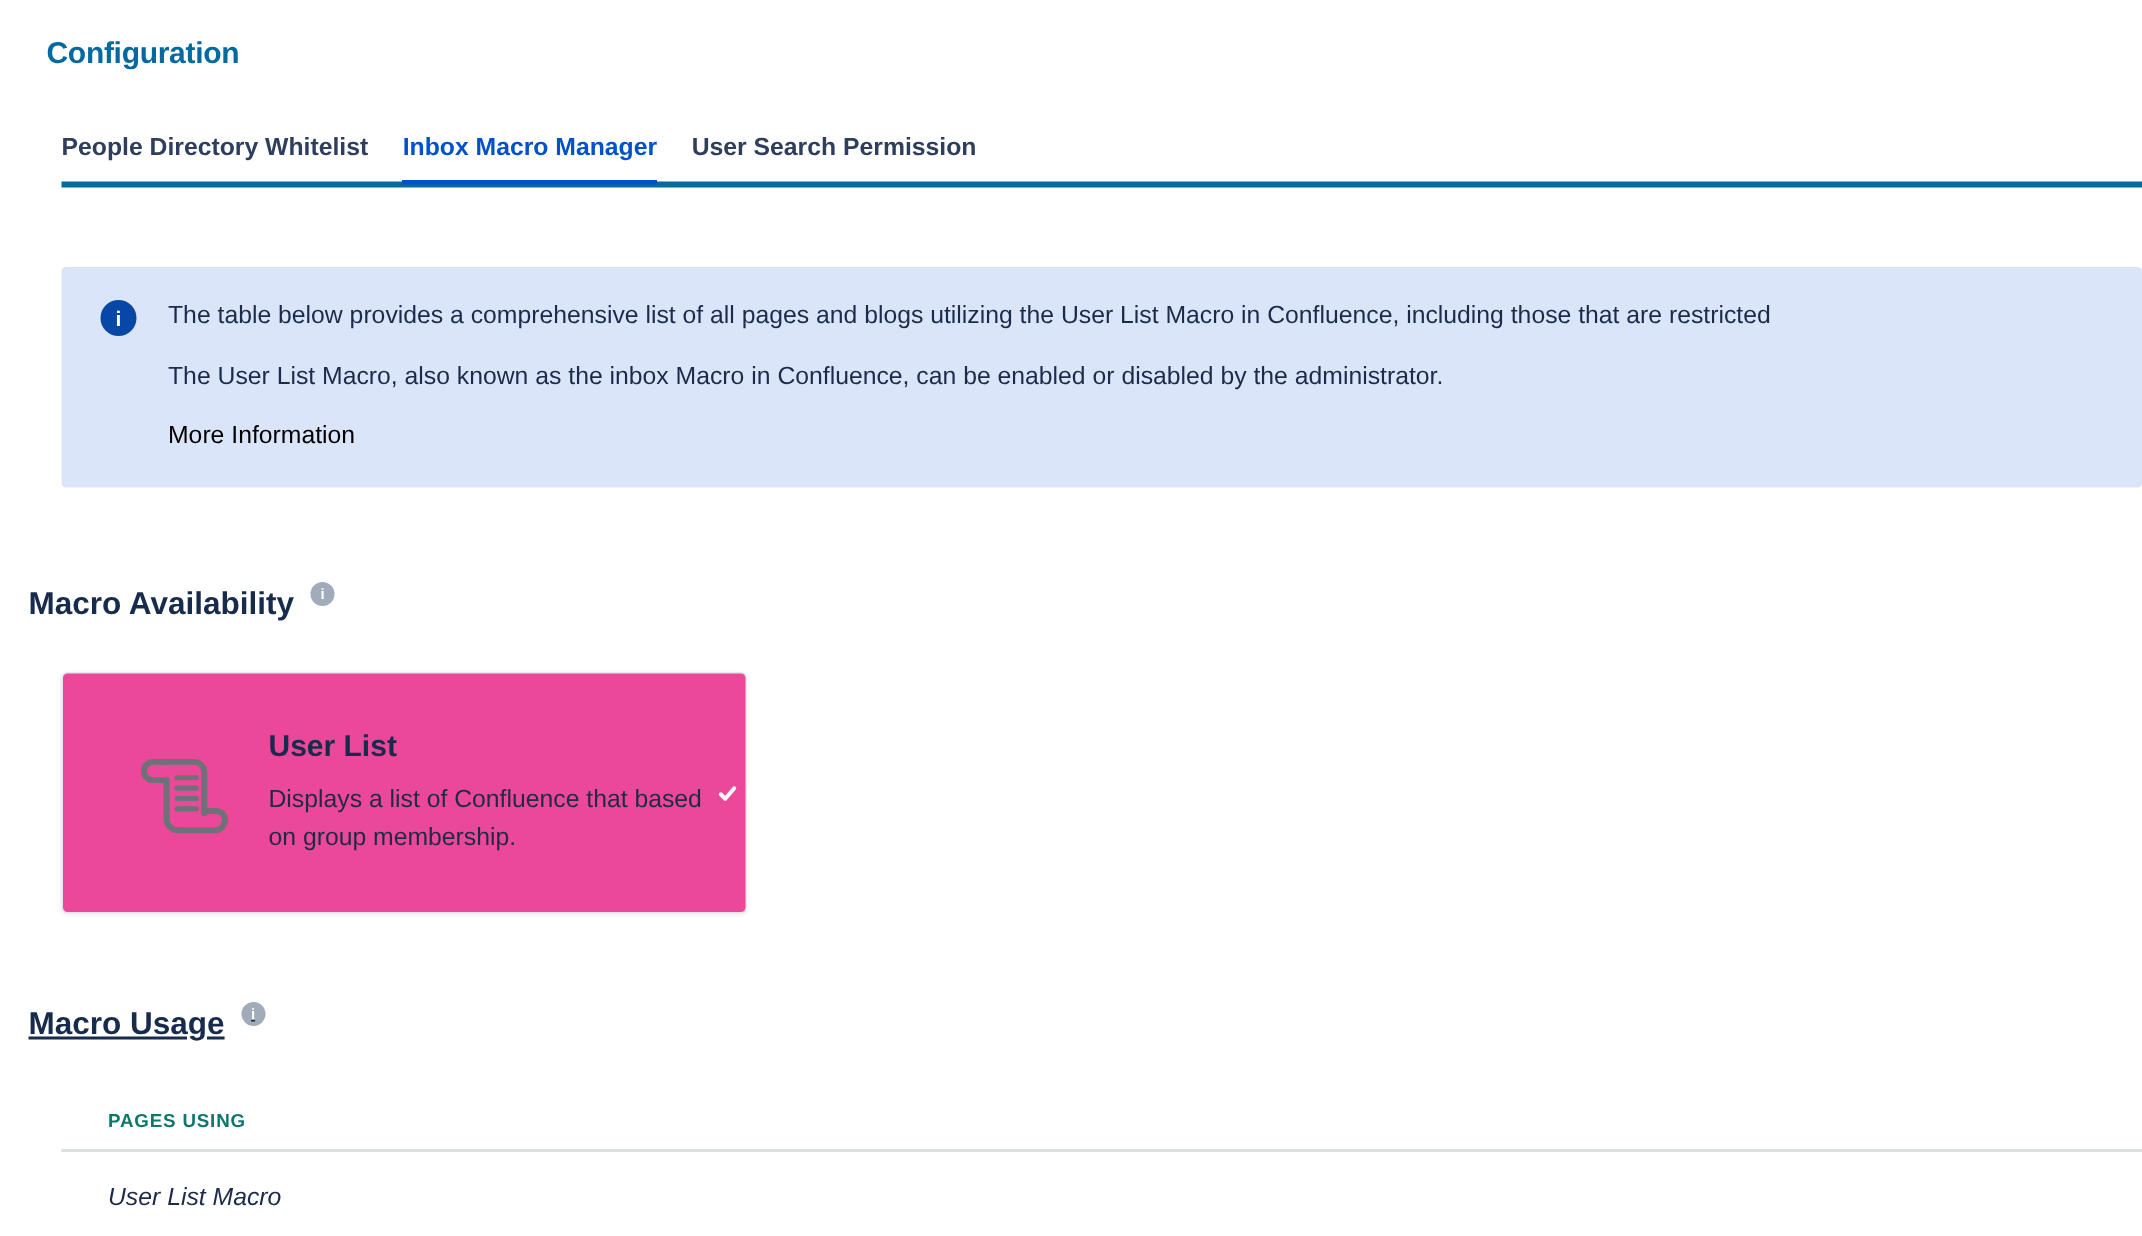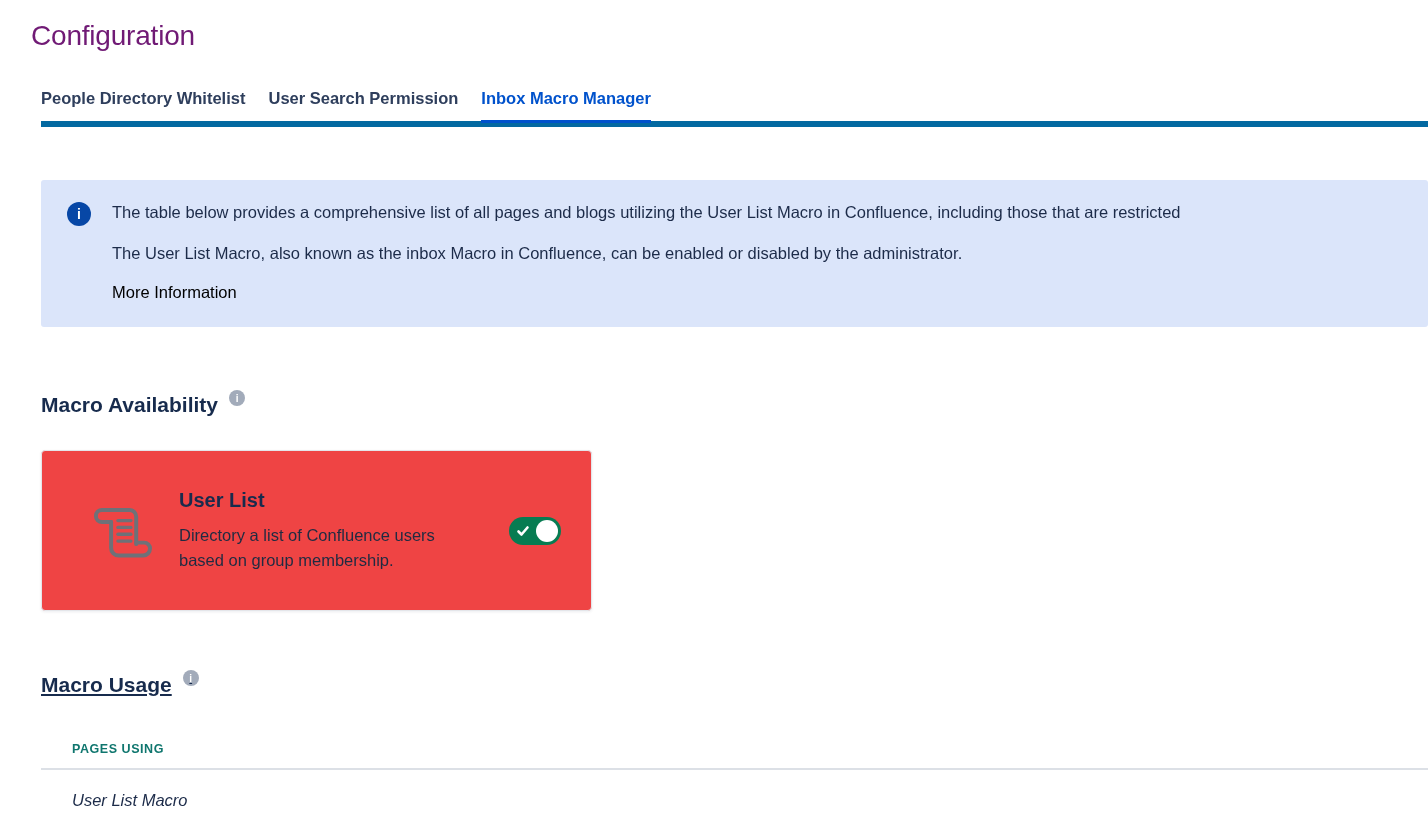--- a/index.html
+++ b/index.html
@@ -4,28 +4,28 @@
 <style>
   * { box-sizing: border-box; }
   html,body { margin:0; padding:0; }
   body {
     width:1428px; height:824px; overflow:hidden;
     background:#ffffff; color:#172B4D;
     font-family:"Liberation Sans", sans-serif;
   }
   .page-title {
     margin:20px 0 0 31px;
-    font-size:28px; line-height:32px; font-weight:400;
-    letter-spacing:-0.2px; color:#701a75;
+    font-size:20px; line-height:32px; font-weight:700;
+    letter-spacing:-0.2px; color:#0369a1;
   }
   
   .tabbar {
     margin:37px 0 0 41px; width:1387px;
     display:flex; gap:23px;
-    border-bottom:6px solid #0369a1;
+    border-bottom:4px solid #0369a1;
   }
   .tab {
     font-size:16.5px; font-weight:600; color:#2E3E5C;
     padding-bottom:12px; cursor:pointer;
     border-bottom:3px solid transparent; margin-bottom:-2px;
     white-space:nowrap;
   }
   .tab.active { color:#0052CC; border-bottom-color:#0052CC; }
   
   .banner {
@@ -39,34 +39,34 @@
     background:#0747A6; color:#ffffff;
     display:flex; align-items:center; justify-content:center;
     font-size:14px; font-weight:700; font-style:normal;
     margin-top:1px;
   }
   .banner-text p { margin:0 0 19px 0; font-size:16.5px; line-height:22px; color:#1C2B49; }
   .banner-link {
     font-size:16.5px; color:#000000; text-decoration:none; cursor:pointer; display:inline-block;
   }
   
-  .section-head { display:flex; align-items:flex-start; gap:11px; margin-left:41px; }
+  .section-head { display:flex; align-items:flex-start; gap:11px; margin-left:19px; }
   .section-head.availability { margin-top:66px; }
   .section-head.usage { margin-top:62px;text-decoration:underline; }
   .section-head h2 { margin:0; font-size:21px; line-height:24px; font-weight:700; color:#172B4D; }
   .hint-icon {
     width:16px; height:16px; border-radius:50%;
     background:#A2ABBA; color:#ffffff;
     display:flex; align-items:center; justify-content:center;
     font-size:10px; font-weight:700; margin-top:-3px; cursor:pointer;
   }
   
   .macro-card {
-    margin:33px 0 0 41px; width:551px; height:161px;
-    background:#ef4444; border:1px solid #E4E6EA; border-radius:4px;
+    margin:33px 0 0 41px; width:457px; height:161px;
+    background:#ec4899; border:1px solid #E4E6EA; border-radius:4px;
     box-shadow:0 1px 3px rgba(9,30,66,0.08);
     display:flex; align-items:center; padding:0 30px 0 44px;
   }
   .macro-icon { flex:0 0 73px; width:73px; height:73px; margin-top:6px; }
   .macro-body { margin-left:20px; width:300px; }
   .macro-title { margin:0 0 11px 0; font-size:20px; font-weight:700; color:#172B4D; }
   .macro-desc { margin:0; font-size:16.5px; line-height:25px; color:#1F2B42; width:292px; }
   .toggle {
     margin-left:auto; width:52px; height:28px; border-radius:14px;
     background:#B3BAC5; position:relative; cursor:pointer;
@@ -94,22 +94,22 @@
     font-style:italic;
   }
 </style>
 </head>
 <body>
 
 <h1 class="page-title">Configuration</h1>
 
 <nav class="tabbar">
   <div class="tab">People Directory Whitelist</div>
+  <div class="tab active">Inbox Macro Manager</div>
   <div class="tab">User Search Permission</div>
-  <div class="tab active">Inbox Macro Manager</div>
 </nav>
 
 <section class="banner">
   <span class="banner-icon">i</span>
   <div class="banner-text">
     <p>The table below provides a comprehensive list of all pages and blogs utilizing the User List Macro in Confluence, including those that are restricted</p>
     <p>The User List Macro, also known as the inbox Macro in Confluence, can be enabled or disabled by the administrator.</p>
     <a class="banner-link">More Information</a>
   </div>
 </section>
@@ -127,21 +127,21 @@
     <path d="M16.5 8.5 H28.5 a4.5 4.5 0 0 1 4.5 4.5 V31"></path>
     <path d="M16.5 16.5 V33.5 a5 5 0 0 0 5 5 H37.5 a4.6 4.6 0 0 0 4.6 -4.6 c0 -2.1 -1.7 -3.9 -3.9 -3.9 H33"></path>
 
     <path d="M21 15.5 h8.5" stroke-width="2.2"></path>
     <path d="M21 20 h8.5" stroke-width="2.2"></path>
     <path d="M21 24.5 h8.5" stroke-width="2.2"></path>
     <path d="M21 29 h8.5" stroke-width="2.2"></path>
   </svg>
   <div class="macro-body">
     <h3 class="macro-title">User List</h3>
-    <p class="macro-desc">Directory a list of Confluence users based on group membership.</p>
+    <p class="macro-desc">Displays a list of Confluence that based on group membership.</p>
   </div>
   <div class="toggle on" role="switch" aria-checked="true">
     <svg class="check" viewBox="0 0 14 14" fill="none" stroke="#ffffff" stroke-width="2.6" stroke-linecap="round" stroke-linejoin="round">
       <path d="M2.5 7.5 L5.5 10.5 L11.5 3.5"></path>
     </svg>
     <span class="knob"></span>
   </div>
 </div>
 
 <div class="section-head usage">

